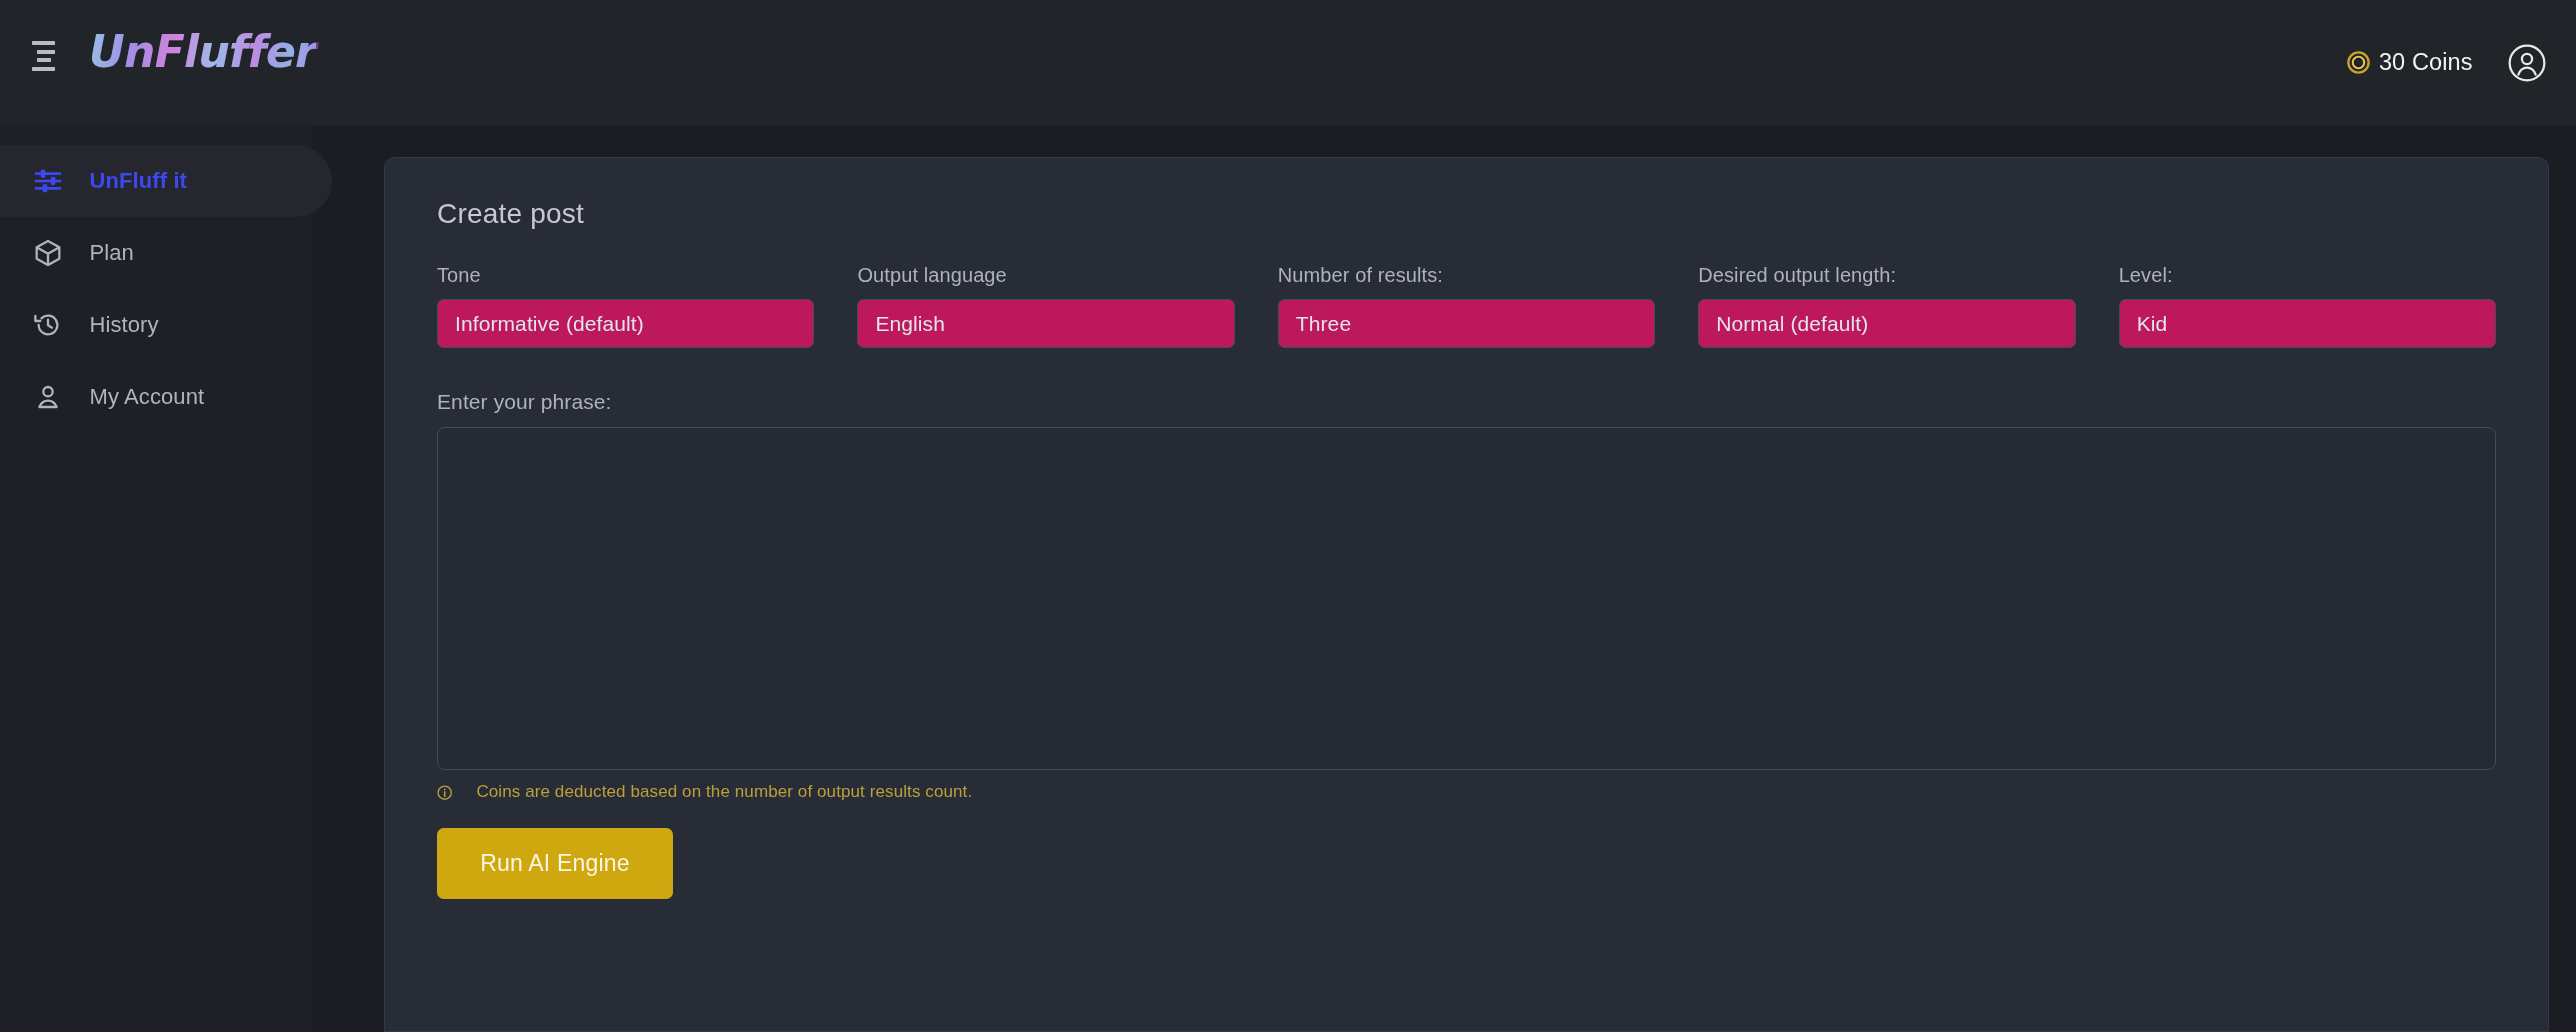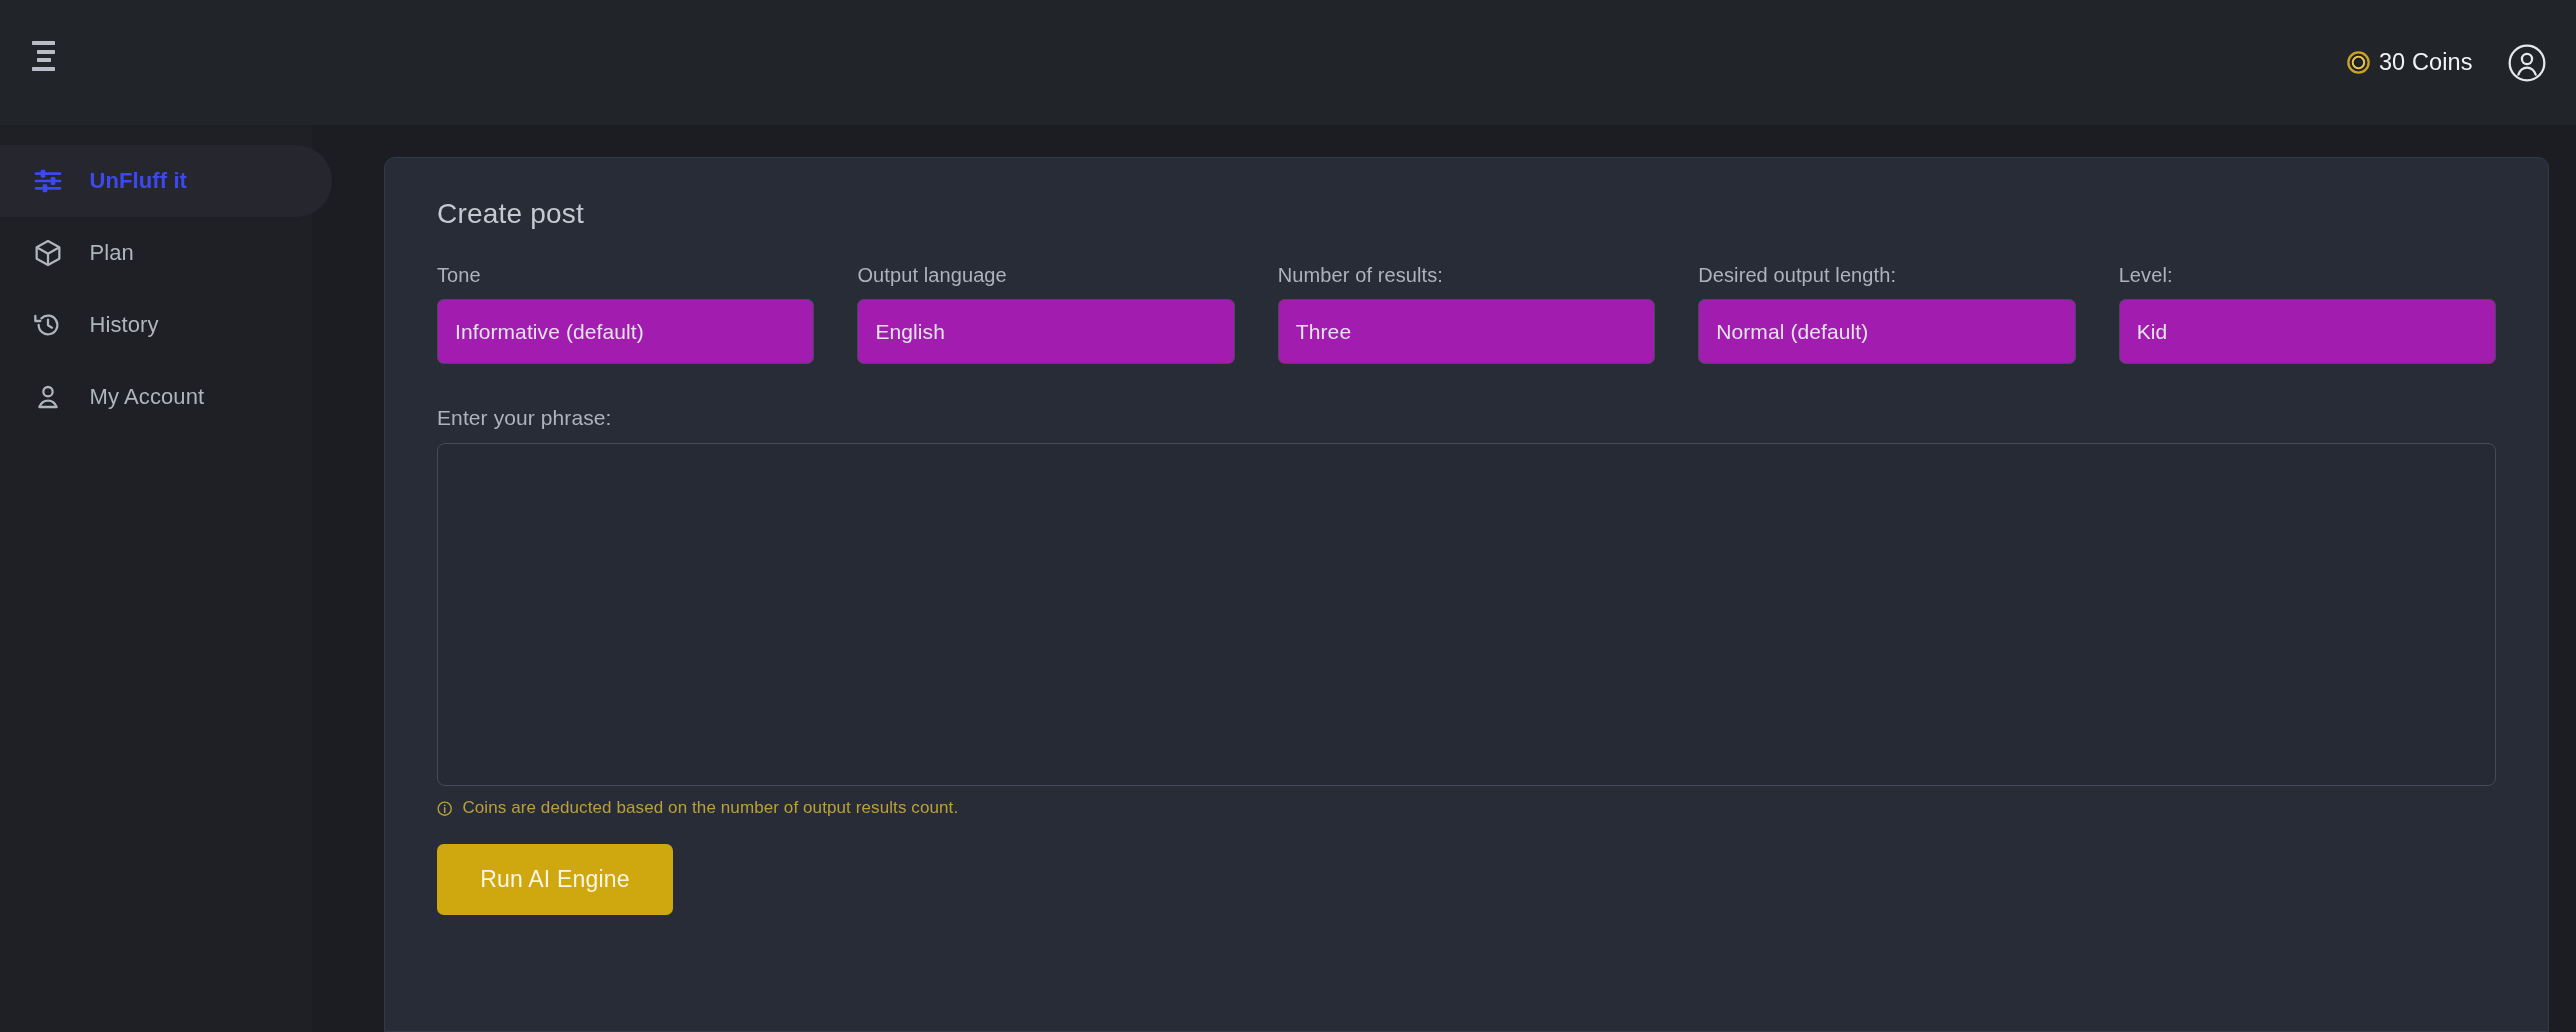--- a/index.html
+++ b/index.html
@@ -194,22 +194,22 @@
   .field-label {
     font-size: 20px;
     color: #aeb2bc;
     margin-bottom: 12px;
     letter-spacing: 0.1px;
     white-space: nowrap;
     overflow: hidden;
     text-overflow: ellipsis;
   }
   .field-box {
-    height: 65px;
-    background: #a21caf;
+    height: 49px;
+    background: #be185d;
     border: 0.7px solid #454b5d;
     border-radius: 6.7px;
     display: flex;
     align-items: center;
     padding: 8px 17px;
     cursor: pointer;
   }
   .field-value {
     font-size: 21px;
     color: #e3e5ea;
@@ -237,21 +237,21 @@
     color: #e3e5ea;
     font-size: 21px;
     font-family: "Liberation Sans", sans-serif;
     padding: 17.4px 19px;
     display: block;
   }
 
   .hint {
     display: flex;
     align-items: center;
-    gap: 10px;
+    gap: 24px;
     margin-top: 12px;
   }
   .hint-icon { width: 15.4px; height: 15.4px; flex: 0 0 15.4px; }
   .hint-text {
     font-size: 17px;
     color: #b9a03a;
     letter-spacing: 0.1px;
     white-space: nowrap;
   }
 
@@ -280,20 +280,21 @@
 
   <div class="header">
 
     <div class="hamburger-btn">
       <i></i>
       <i></i>
       <i></i>
       <i></i>
     </div>
 
+    <div class="brand">UnFluffer</div>
 
     <div class="header-right">
 
       <div class="coins">
         <span class="coin-icon">
           <svg viewBox="0 0 34 34" width="23" height="23">
             <circle cx="17" cy="17" r="15" fill="none" stroke="#c9a227" stroke-width="3.5"></circle>
             <circle cx="17" cy="17" r="8.5" fill="none" stroke="#e8c84a" stroke-width="3"></circle>
             <path d="M20.5 13.2a5.2 5.2 0 1 0 0 7.6" fill="none" stroke="#1b1d22" stroke-width="2.6" stroke-linecap="round"></path>
           </svg>

